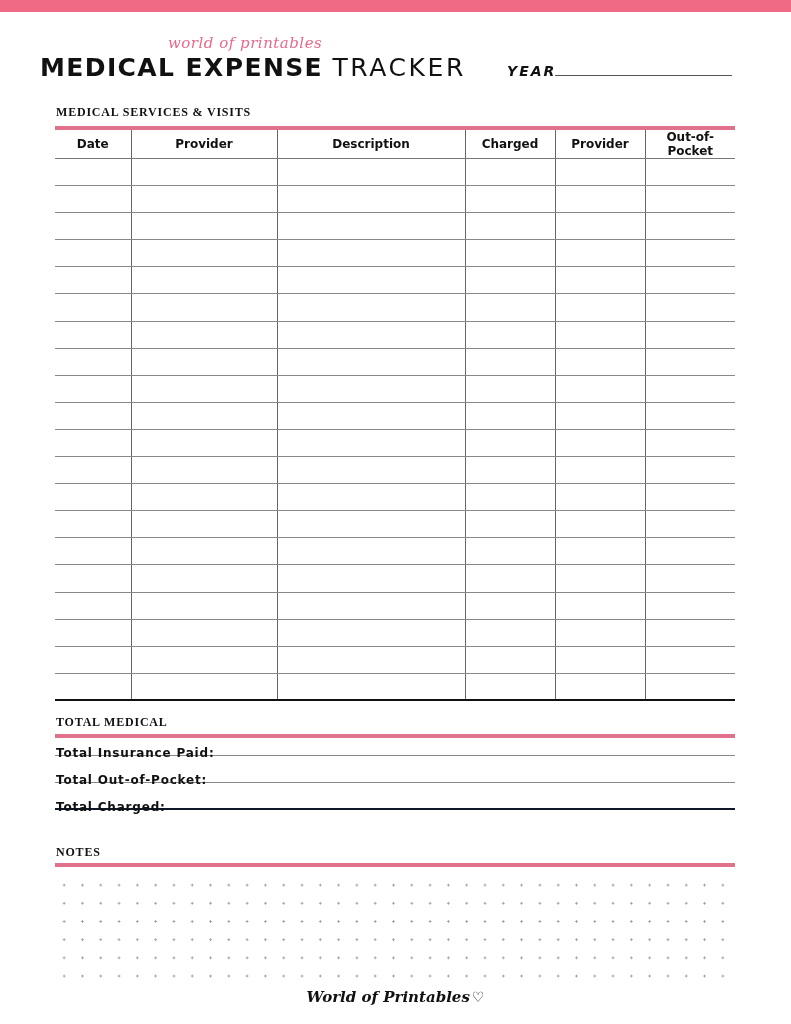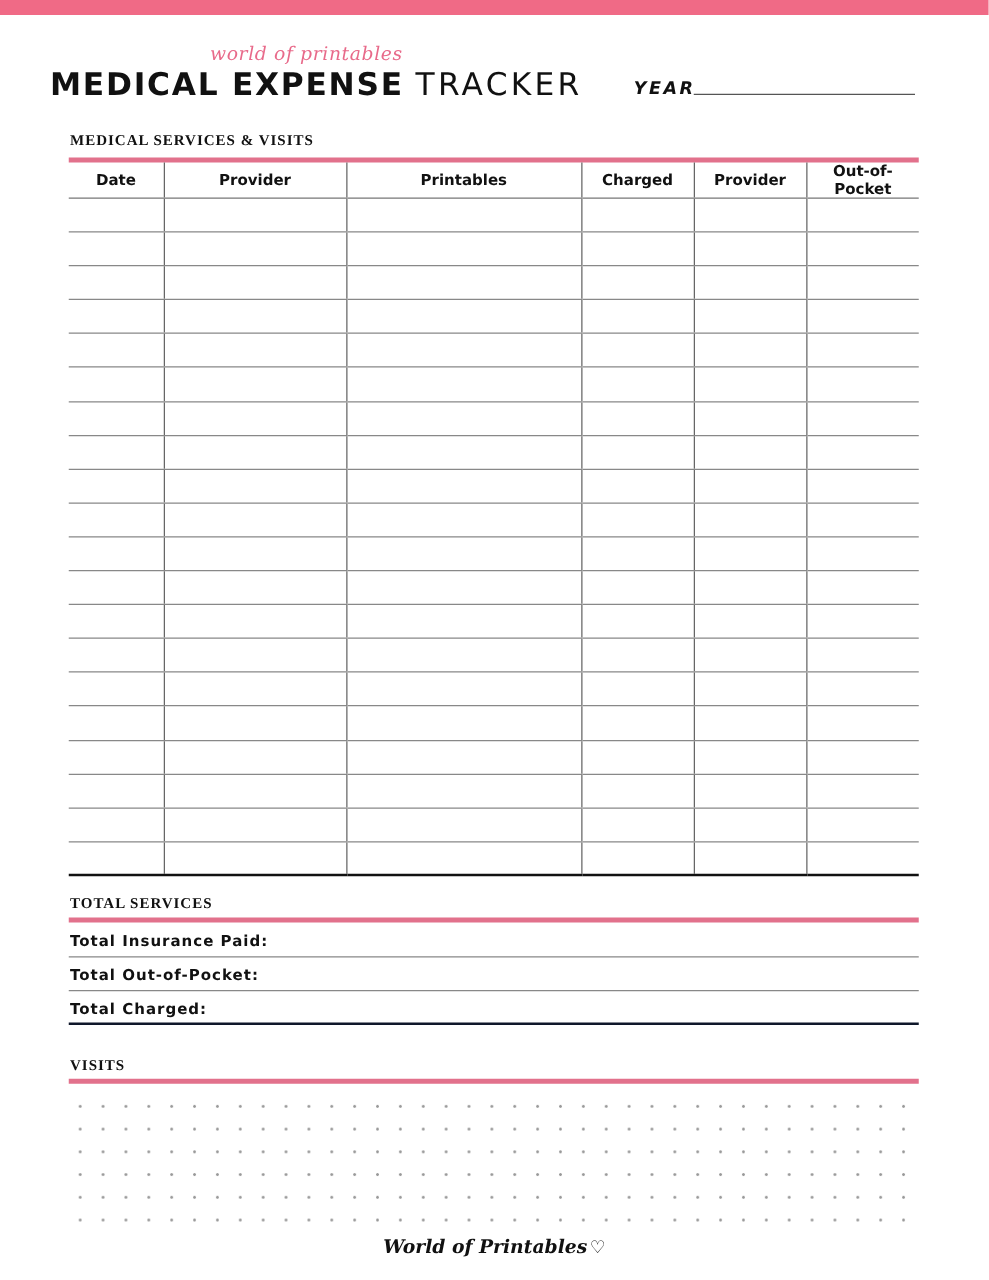--- a/index.html
+++ b/index.html
@@ -18,21 +18,21 @@
 
   .section-title { position: absolute; left: 56px; font-family: Liberation Serif, serif; font-weight: bold; font-size: 12px; letter-spacing: 0.8px; color: #111; text-align: right; }
   .pink-rule { position: absolute; left: 55px; width: 680px; height: 4px; background: #e2718c; }
 
   table.tracker { position: absolute; left: 55px; top: 130px; width: 680px; border-collapse: collapse; table-layout: fixed; }
   table.tracker th { height: 26px; font-family: "DejaVu Sans", sans-serif; font-weight: bold; font-size: 12px; color: #111; text-align: center; border-bottom: 1px solid #777; }
   table.tracker td { height: 27.1px; border-bottom: 1px solid #888; }
   table.tracker th + th, table.tracker td + td { border-left: 1px solid #666; }
   table.tracker tr.last td { border-bottom: 2px solid #111; }
 
-  .total-row { position: absolute; left: 55px; width: 680px; height: 27px; border-bottom: 1px solid #888; }
+  .total-row { position: absolute; left: 55px; width: 680px; height: 17px; border-bottom: 1px solid #888; }
   .total-row.last { border-bottom: 2px solid #0f172a; }
   .total-row span { position: absolute; left: 1px; top: 7px; font-family: "DejaVu Sans", sans-serif; font-weight: bold; font-size: 12px; letter-spacing: 0.8px; color: #111; }
 
   .dot-grid { position: absolute; left: 55px; top: 876px; width: 684px; height: 108px;
     background-image: radial-gradient(circle, #9a9a9a 0.9px, transparent 1.3px);
     background-size: 18.3px 18.2px; background-position: 0 0; }
 
   .footer-logo { position: absolute; left: 0; width: 791px; top: 988px; text-align: center; font-family: "DejaVu Serif", serif; font-style: italic; font-weight: bold; font-size: 15px; color: #111; }
   .footer-logo .heart { font-style: normal; font-weight: normal; font-size: 14px; margin-left: 2px; }
 </style>
@@ -59,21 +59,21 @@
       <col style="width:146px">
       <col style="width:188px">
       <col style="width:90px">
       <col style="width:90px">
       <col style="width:90px">
   </colgroup>
   <thead>
     <tr>
       <th>Date</th>
       <th>Provider</th>
-      <th>Printables</th>
+      <th>Description</th>
       <th>Charged</th>
       <th>Provider</th>
       <th>Out-of-Pocket</th>
     </tr>
   </thead>
   <tbody id="rows">
       <tr>
         <td></td>
         <td></td>
         <td></td>
@@ -229,32 +229,32 @@
         <td></td>
         <td></td>
         <td></td>
         <td></td>
         <td></td>
         <td></td>
       </tr>
     </tbody>
 </table>
 
-<div class="section-title" style="top:715px;">TOTAL SERVICES</div>
+<div class="section-title" style="top:715px;">TOTAL MEDICAL</div>
 <div class="pink-rule" style="top:734px;"></div>
 
 <div class="total-row" style="top:739px;">
   <span>Total Insurance Paid:</span>
 </div>
 <div class="total-row" style="top:766px;">
   <span>Total Out-of-Pocket:</span>
 </div>
 <div class="total-row last" style="top:793px;">
   <span>Total Charged:</span>
 </div>
 
-<div class="section-title" style="top:845px;">VISITS</div>
+<div class="section-title" style="top:845px;">NOTES</div>
 <div class="pink-rule" style="top:863px;"></div>
 <div class="dot-grid"></div>
 
 <div class="footer-logo">
   <span>World of Printables</span><span class="heart">♡</span>
 </div>
 
 </body></html>

